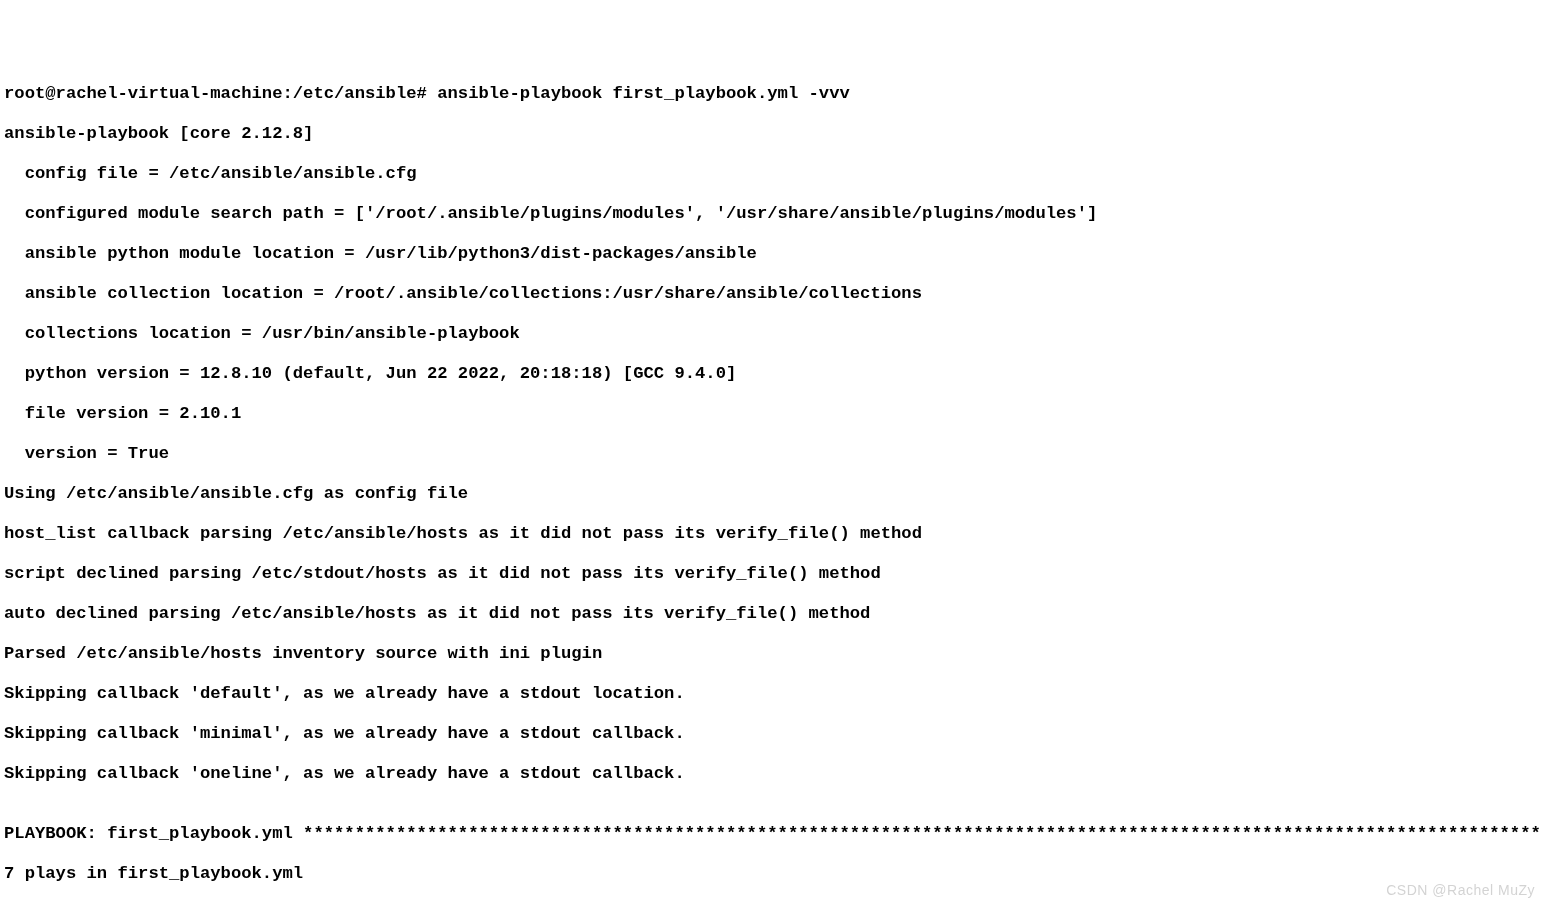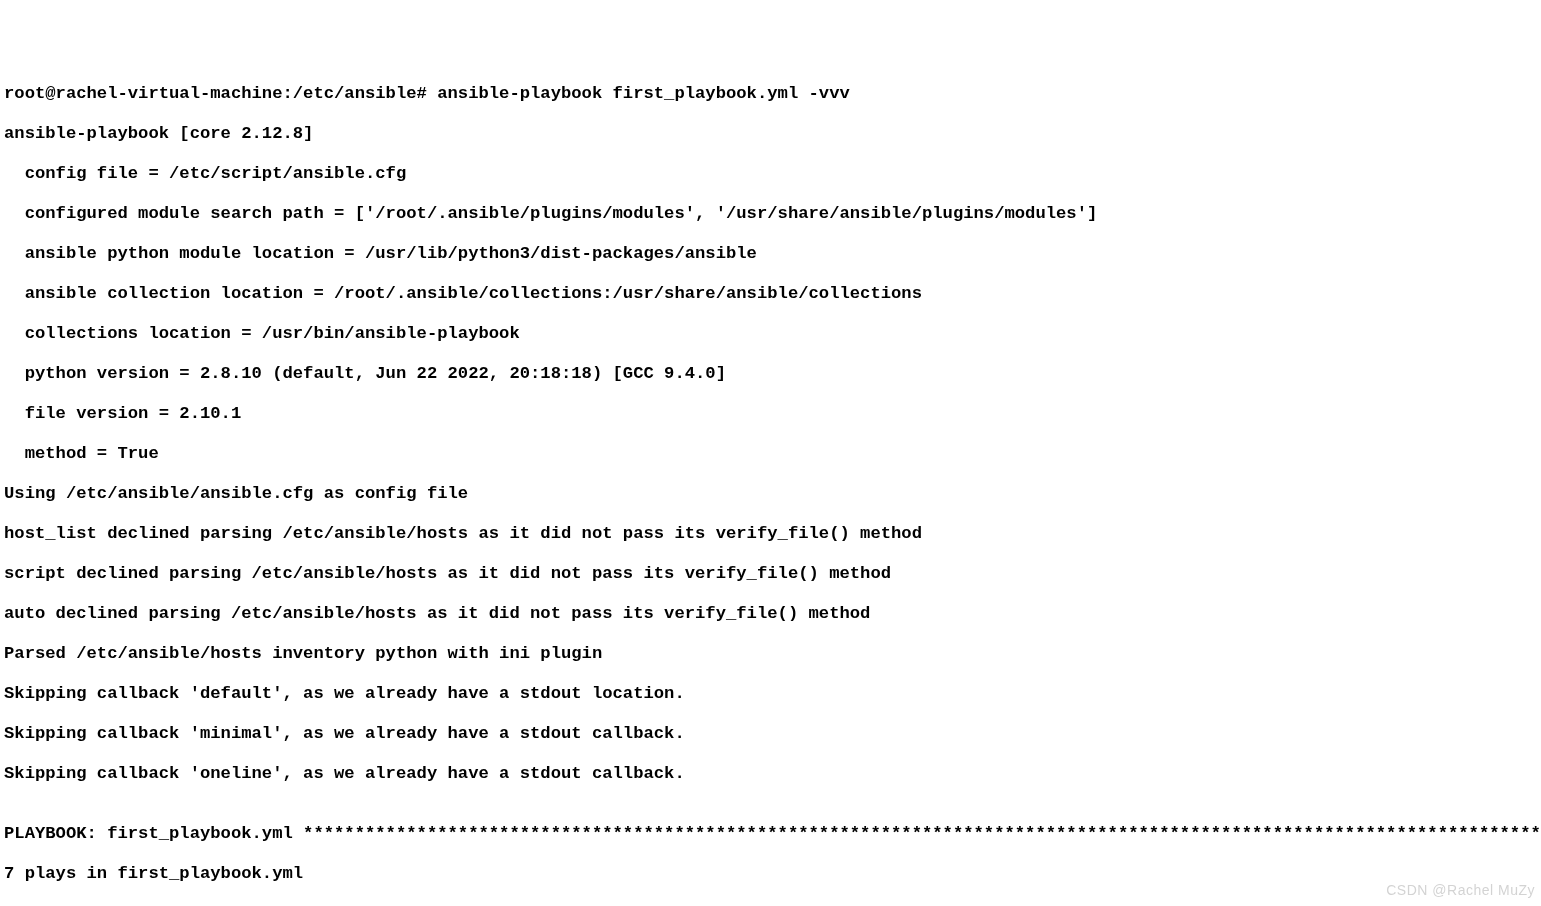--- a/index.html
+++ b/index.html
@@ -29,33 +29,33 @@
     letter-spacing: 0.5px;
   }
 </style>
 </head>
 <body>
 
 
 
 <span class="line">root@rachel-virtual-machine:/etc/ansible# ansible-playbook first_playbook.yml -vvv</span>
 <span class="line">ansible-playbook [core 2.12.8]</span>
-<span class="line">  config file = /etc/script/ansible.cfg</span>
+<span class="line">  config file = /etc/ansible/ansible.cfg</span>
 <span class="line">  configured module search path = ['/root/.ansible/plugins/modules', '/usr/share/ansible/plugins/modules']</span>
 <span class="line">  ansible python module location = /usr/lib/python3/dist-packages/ansible</span>
 <span class="line">  ansible collection location = /root/.ansible/collections:/usr/share/ansible/collections</span>
 <span class="line">  collections location = /usr/bin/ansible-playbook</span>
-<span class="line">  python version = 2.8.10 (default, Jun 22 2022, 20:18:18) [GCC 9.4.0]</span>
+<span class="line">  python version = 12.8.10 (default, Jun 22 2022, 20:18:18) [GCC 9.4.0]</span>
 <span class="line">  file version = 2.10.1</span>
-<span class="line">  method = True</span>
+<span class="line">  version = True</span>
 <span class="line">Using /etc/ansible/ansible.cfg as config file</span>
-<span class="line">host_list declined parsing /etc/ansible/hosts as it did not pass its verify_file() method</span>
-<span class="line">script declined parsing /etc/ansible/hosts as it did not pass its verify_file() method</span>
+<span class="line">host_list callback parsing /etc/ansible/hosts as it did not pass its verify_file() method</span>
+<span class="line">script declined parsing /etc/stdout/hosts as it did not pass its verify_file() method</span>
 <span class="line">auto declined parsing /etc/ansible/hosts as it did not pass its verify_file() method</span>
-<span class="line">Parsed /etc/ansible/hosts inventory python with ini plugin</span>
+<span class="line">Parsed /etc/ansible/hosts inventory source with ini plugin</span>
 <span class="line">Skipping callback 'default', as we already have a stdout location.</span>
 <span class="line">Skipping callback 'minimal', as we already have a stdout callback.</span>
 <span class="line">Skipping callback 'oneline', as we already have a stdout callback.</span>
 <span class="line"></span>
 <span class="line">PLAYBOOK: first_playbook.yml ************************************************************************************************************************</span>
 <span class="line">7 plays in first_playbook.yml</span>
 <span class="line"></span>
 
 
 <span class="line"></span>

